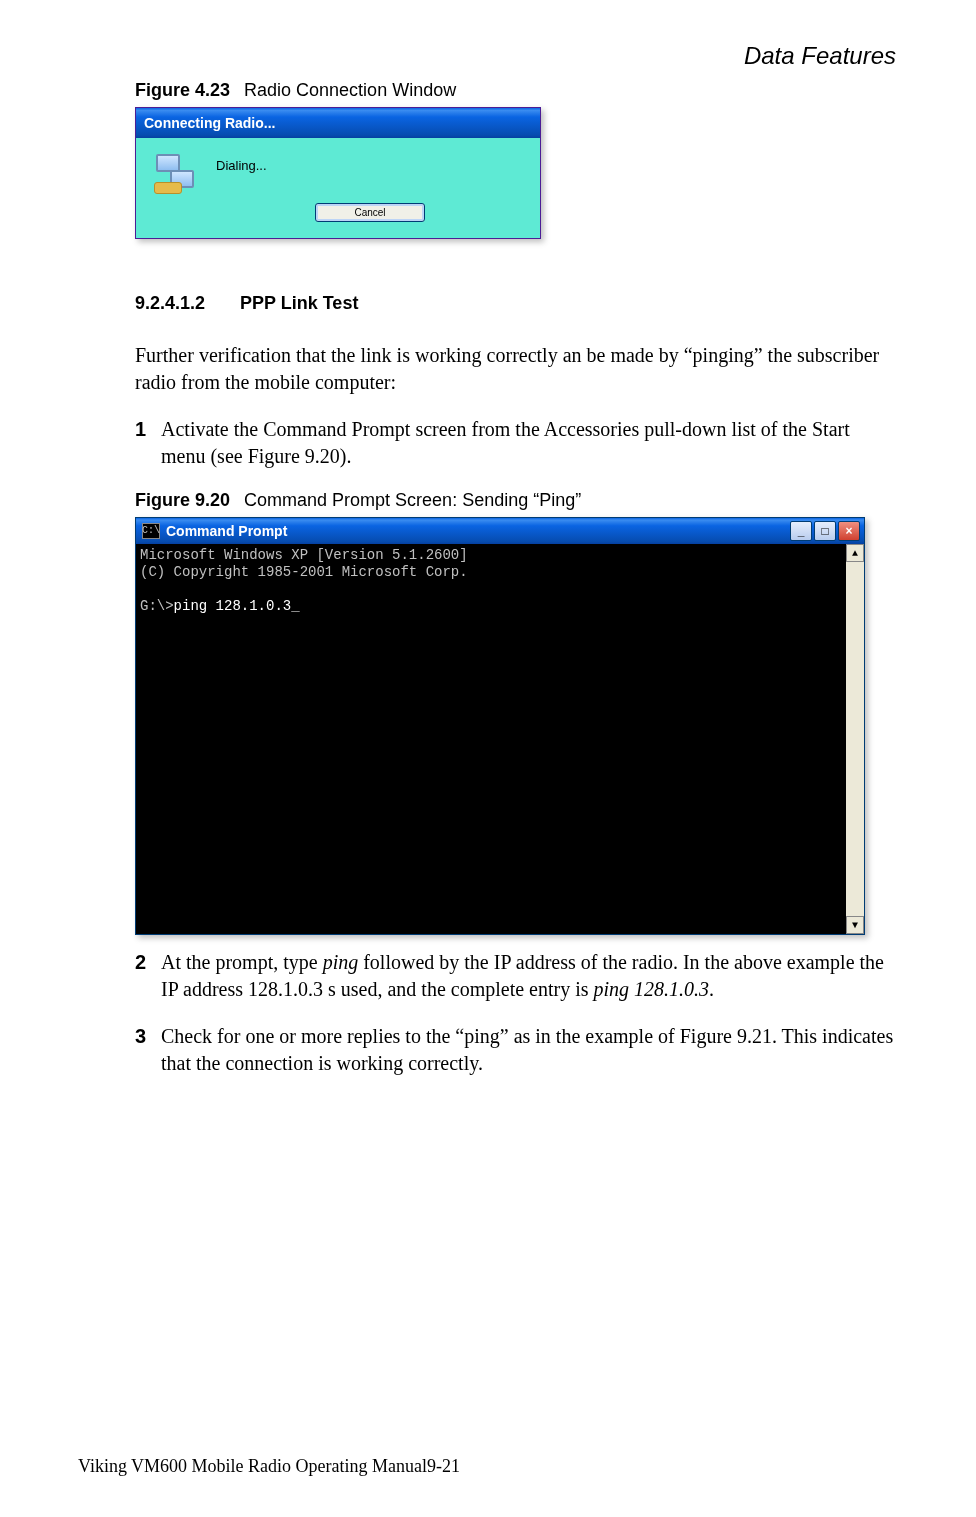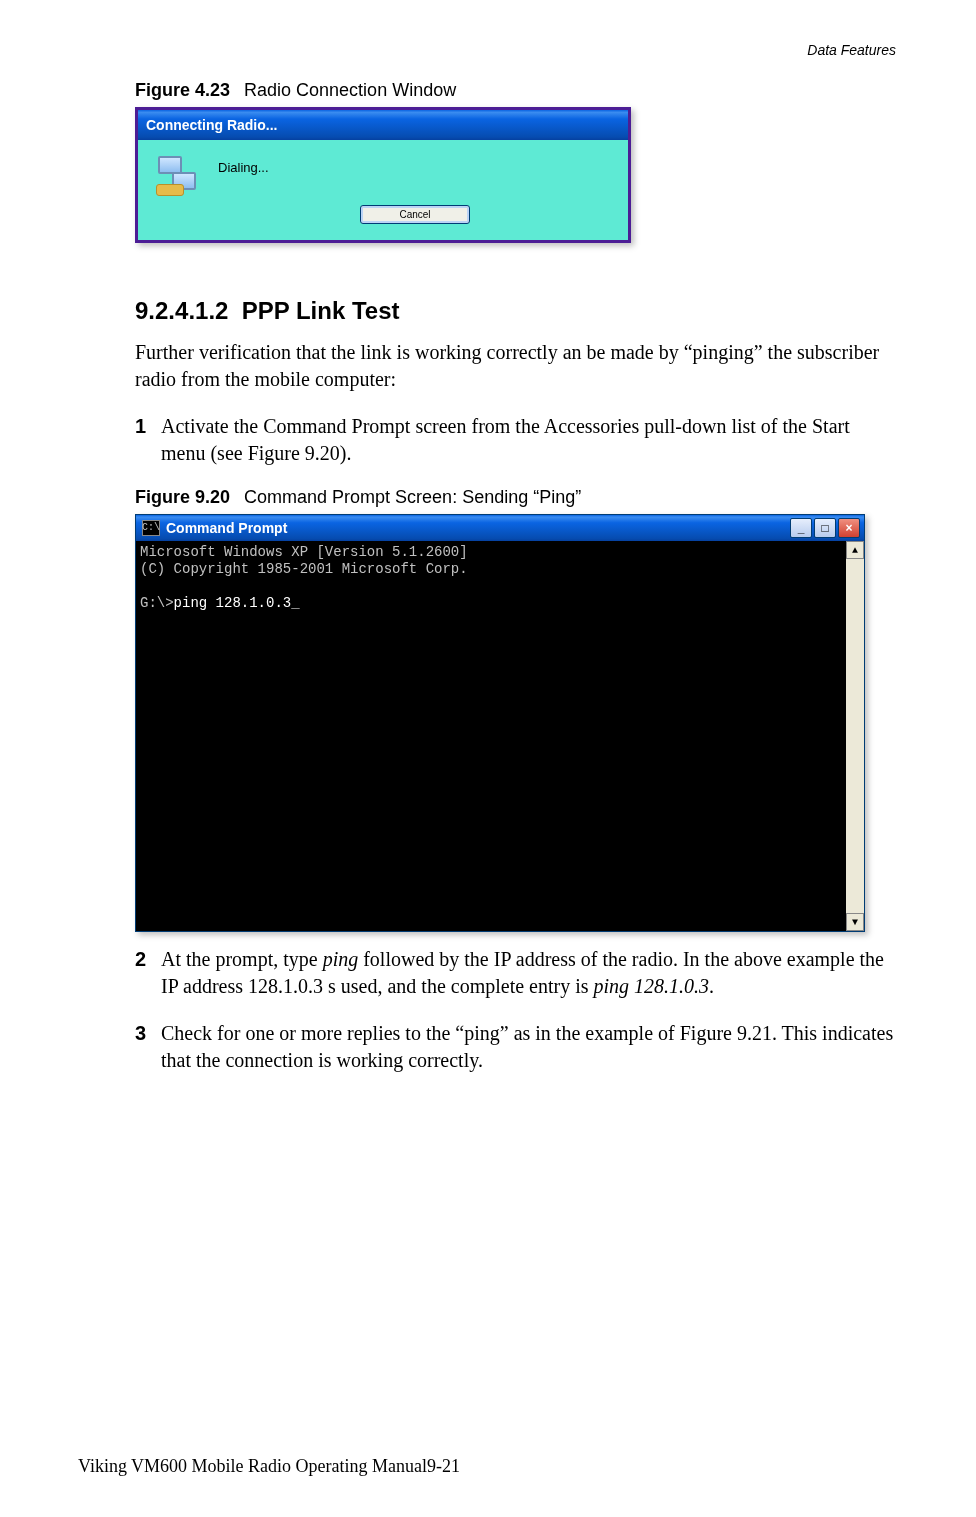--- a/index.html
+++ b/index.html
@@ -10,21 +10,21 @@
       font-family: "Times New Roman", Times, serif;
       position: relative;
       color: #000;
     }
     .header {
       position: absolute;
       top: 42px;
       right: 80px;
       font-family: Arial, Helvetica, sans-serif;
       font-style: italic;
-      font-size: 14px;
+      font-size: 24px;
     }
     .content {
       position: absolute;
       top: 80px;
       left: 135px;
       width: 760px;
     }
     .fig-caption {
       font-family: Arial, Helvetica, sans-serif;
       font-size: 18px;
@@ -32,24 +32,24 @@
     }
     .fig-caption .fig-label { font-weight: bold; }
     .fig-caption .fig-title { font-weight: normal; margin-left: 14px; }
     
     .dialog-wrap {
       display: inline-block;
       box-shadow: 3px 3px 6px rgba(0,0,0,0.25);
       margin-bottom: 36px;
     }
     .dialog {
-      width: 496px;
+      width: 406px;
       font-family: Tahoma, Arial, sans-serif;
       font-size: 13px;
-      border: 3px solid #4c1d95;
+      border: 1px solid #4c1d95;
     }
     .titlebar {
       display: flex;
       align-items: center;
       background: linear-gradient(to bottom, #0a64e2 0%, #3a8cf0 8%, #0a64e2 30%, #064cb0 90%, #0540a0 100%);
       color: #fff;
       height: 30px;
       padding: 0 8px;
       font-weight: bold;
       font-size: 14px;
@@ -105,23 +105,23 @@
       border: 1px solid #003c74;
       border-radius: 3px;
       box-shadow: inset 0 0 0 2px #bcd4f6;
       text-align: center;
       cursor: pointer;
     }
     
     .section-num {
       font-family: Arial, Helvetica, sans-serif;
       font-weight: bold;
-      font-size: 24px;
+      font-size: 18px;
       margin-top: 18px;
-      margin-bottom: 14px;
+      margin-bottom: 28px;
     }
     .section-num .sn-num { display:inline-block; min-width: 100px; }
     .body-text {
       font-size: 20px;
       line-height: 1.35;
       margin-bottom: 20px;
     }
     .list-item {
       display: flex;
       font-size: 20px;

